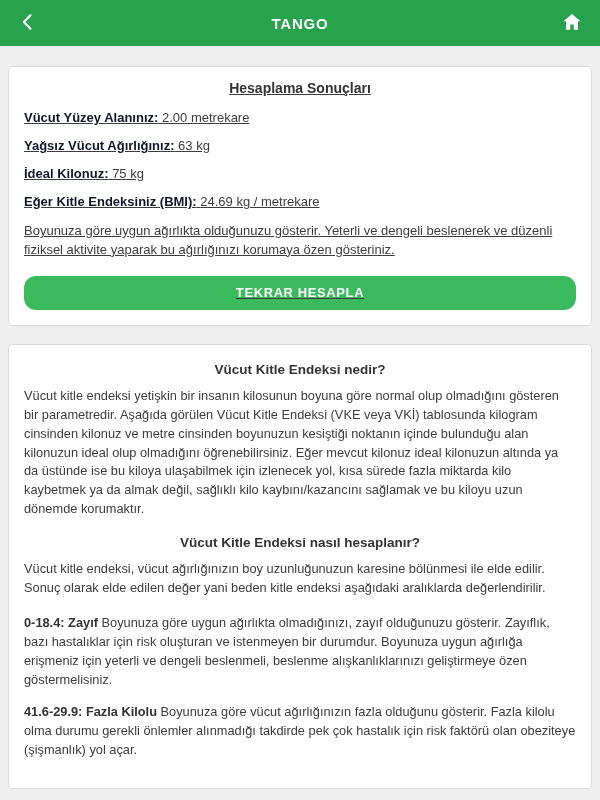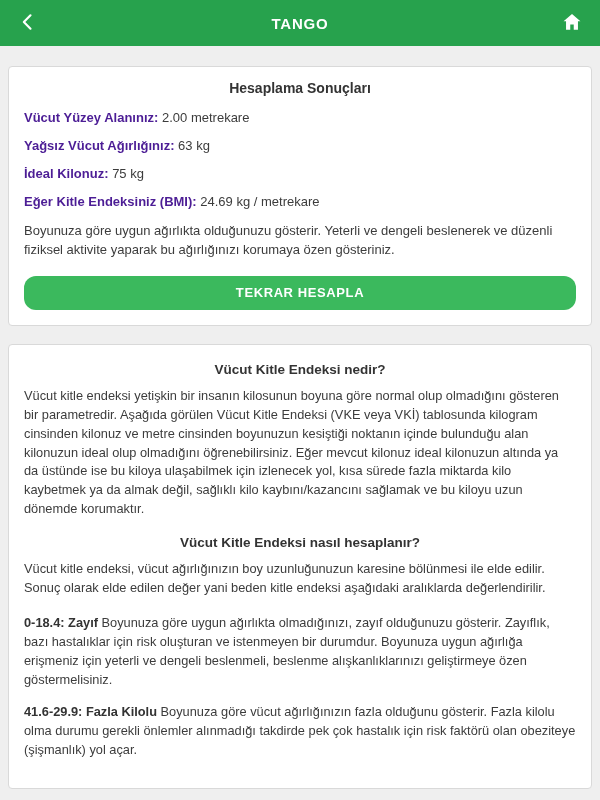--- a/index.html
+++ b/index.html
@@ -34,35 +34,35 @@
     flex: 1;
   }
   
   .card {
     background: #fff;
     border: 1px solid #d9d9d9;
     border-radius: 4px;
     margin: 0 8px;
     padding: 13px 15px 15px 15px;
   }
-  .card-results { margin-top: 20px; }
+  .card-results { margin-top: 20px; text-decoration: underline; }
   .card-info { margin-top: 18px; }
   .card-title {
     font-size: 14px;
     font-weight: bold;
     text-align: center;
     color: #333;
     margin-bottom: 14px;
   }
   .result-row {
     font-size: 13px;
     margin-bottom: 13px;
     color: #3c3c3c;
   }
-  .result-row strong { font-weight: bold; color: #4c1d95; }
+  .result-row strong { font-weight: bold; color: #0f172a; }
   .result-green { color: #27a24d; }
   .result-desc {
     font-size: 13px;
     line-height: 1.45;
     margin: 2px 0 16px 0;
     color: #3c3c3c;
   }
   .recalc-btn {
     display: block;
     width: 100%;

